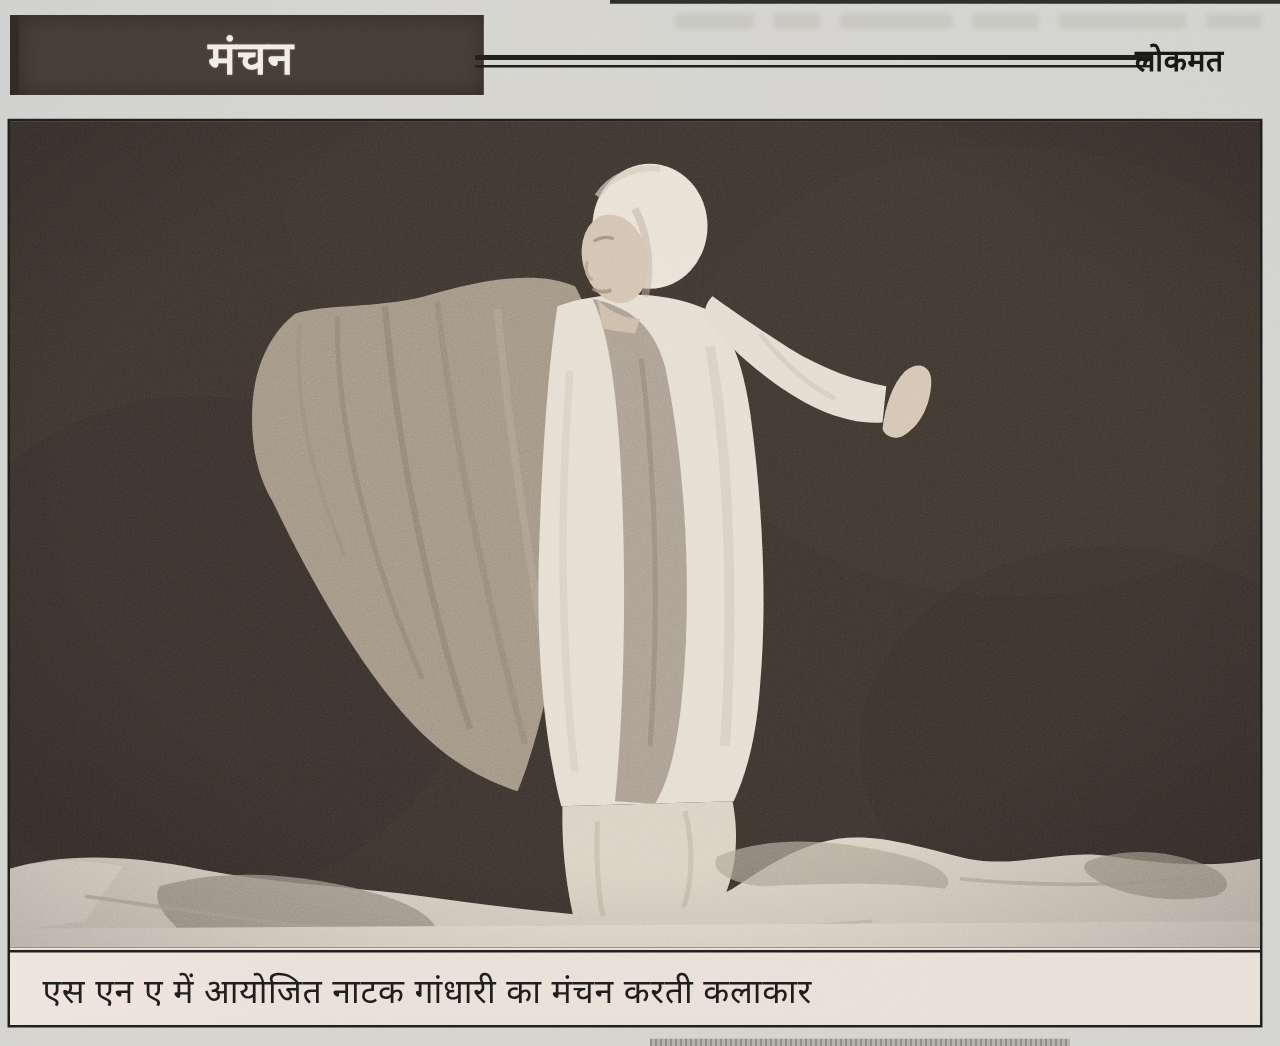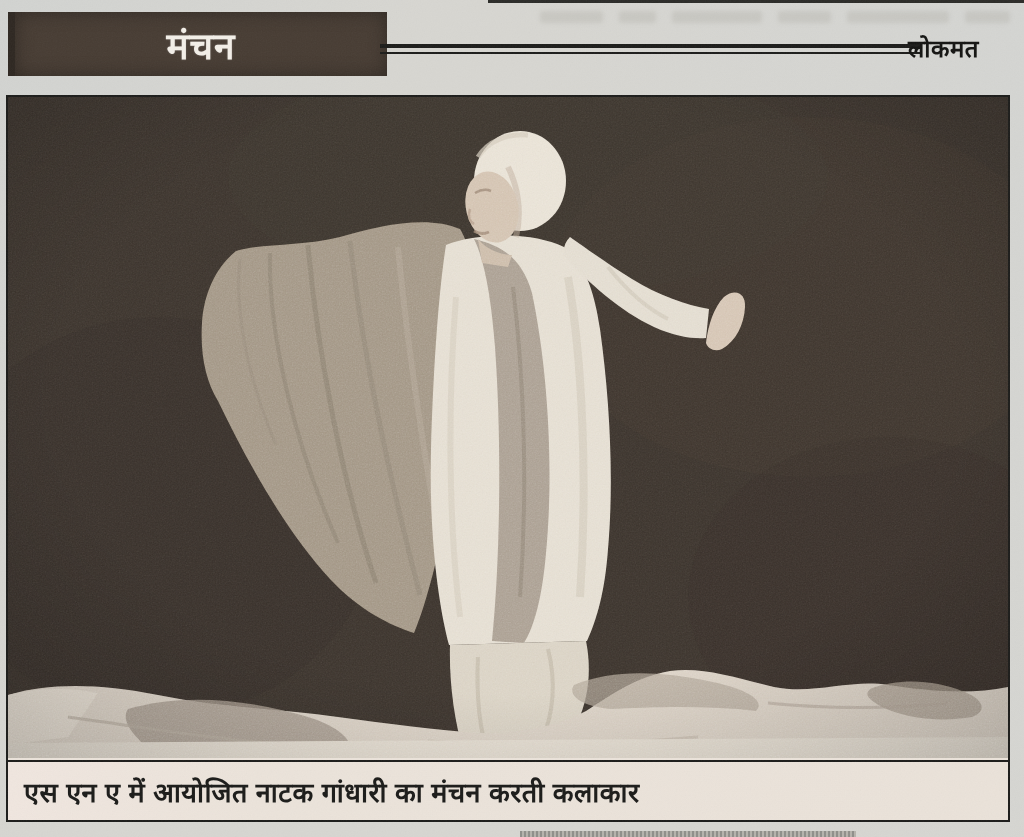--- a/index.html
+++ b/index.html
@@ -63,22 +63,22 @@
   }
   .photo svg{display:block;width:100%;height:100%;}
   .caption-band{
     position:absolute;left:0;bottom:0;width:1000px;height:60px;
     background:linear-gradient(90deg,#f0e6df 0%,#ebe3da 25%,#eae2d9 100%);
     border-top:2px solid #1c1c1a;
     box-sizing:border-box;
     display:flex;align-items:center;
   }
   .caption-band span{
-    padding-left:16px;
-    font-size:27px;font-weight:700;color:#1b1b19;
+    padding-left:26px;
+    font-size:27px;font-weight:400;color:#1b1b19;
     letter-spacing:0.5px;white-space:nowrap;
   }
   
   .next-item-strip{
     position:absolute;left:520px;top:831px;width:336px;height:6px;
     background:repeating-linear-gradient(90deg,#8f8f8a 0 2px,#b5b3ac 2px 4px);
   }
   .paper-noise{
     position:absolute;left:0;top:0;width:1024px;height:837px;
     pointer-events:none;opacity:0.05;

